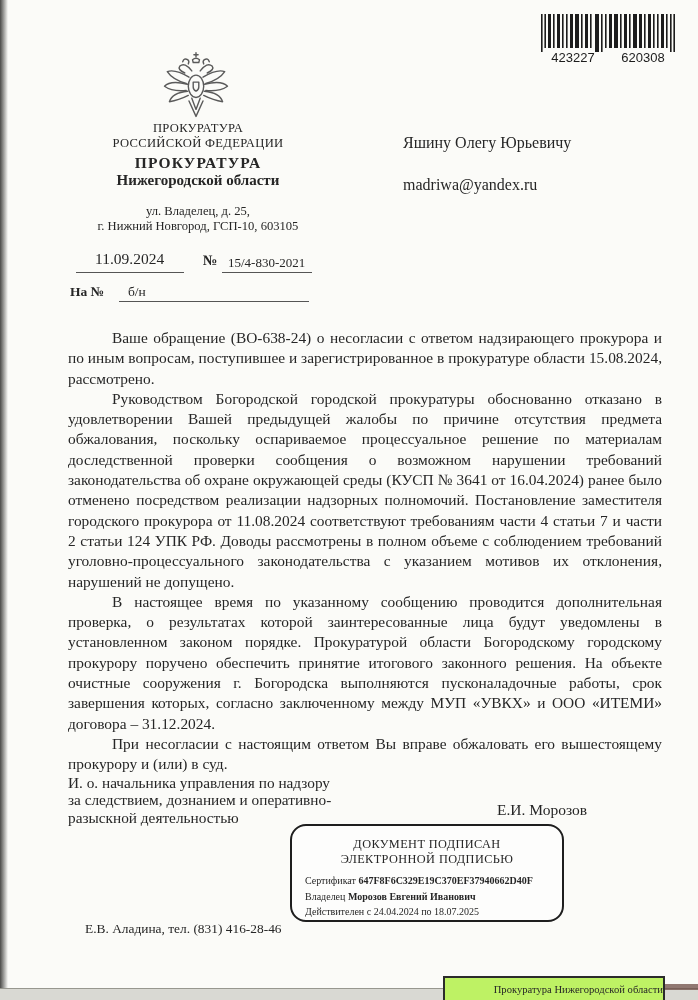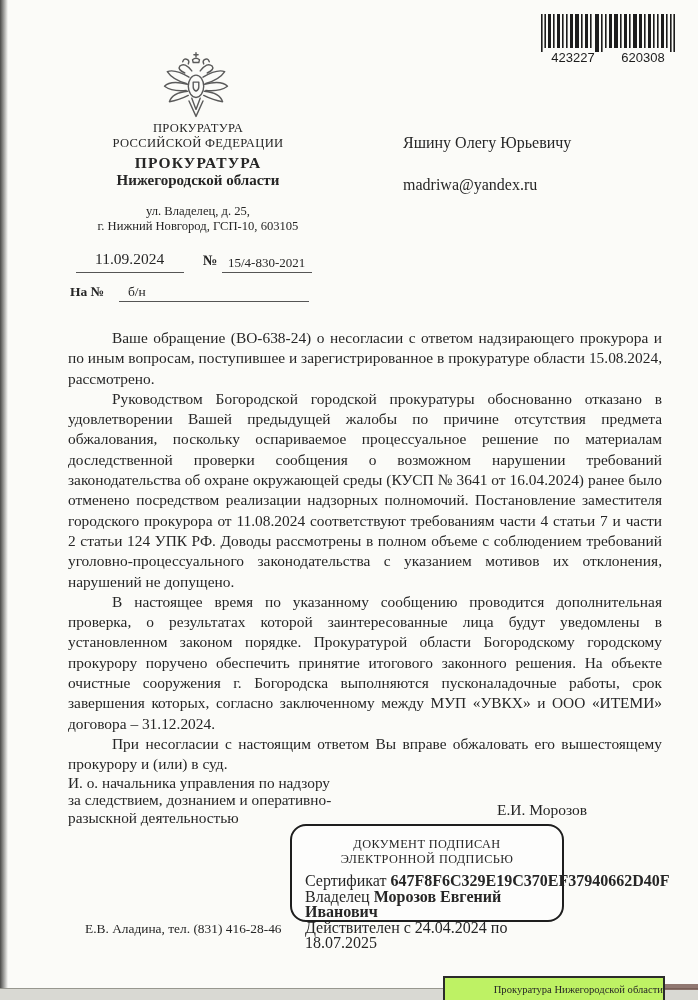--- a/index.html
+++ b/index.html
@@ -55,21 +55,21 @@
   .body-text p{margin:0;text-indent:44px;}
 
   
   .sig-position{position:absolute;left:68px;top:774px;font-size:15.3px;line-height:17.4px;}
   .sig-name{position:absolute;left:497px;top:801px;font-size:15.5px;}
 
   
   .stamp{position:absolute;left:290px;top:824px;width:270px;height:94px;
     border:2.5px solid #1e1e1e;border-radius:16px;background:rgba(255,255,255,.5);}
   .stamp-title{margin-top:11px;text-align:center;font-size:12.3px;line-height:14.5px;letter-spacing:.4px;}
-  .stamp-rows{margin:7px 10px 0 13px;font-size:16px;line-height:15.5px;}
+  .stamp-rows{margin:7px 10px 0 13px;font-size:10px;line-height:15.5px;}
   .stamp-rows b{font-weight:bold;}
 
   .executor{position:absolute;left:85px;top:921px;font-size:13.4px;}
 
   
   .regbox{position:absolute;left:443px;top:944px;width:218px;height:38px;
     border:2px solid #2b2b2b;text-align:right;background:#bef264;margin-top:32px;}
   .regbox .r1{margin-top:6px;font-size:10.6px;}
   .regbox .r2{margin-top:3px;font-size:10.6px;}
 </style>

